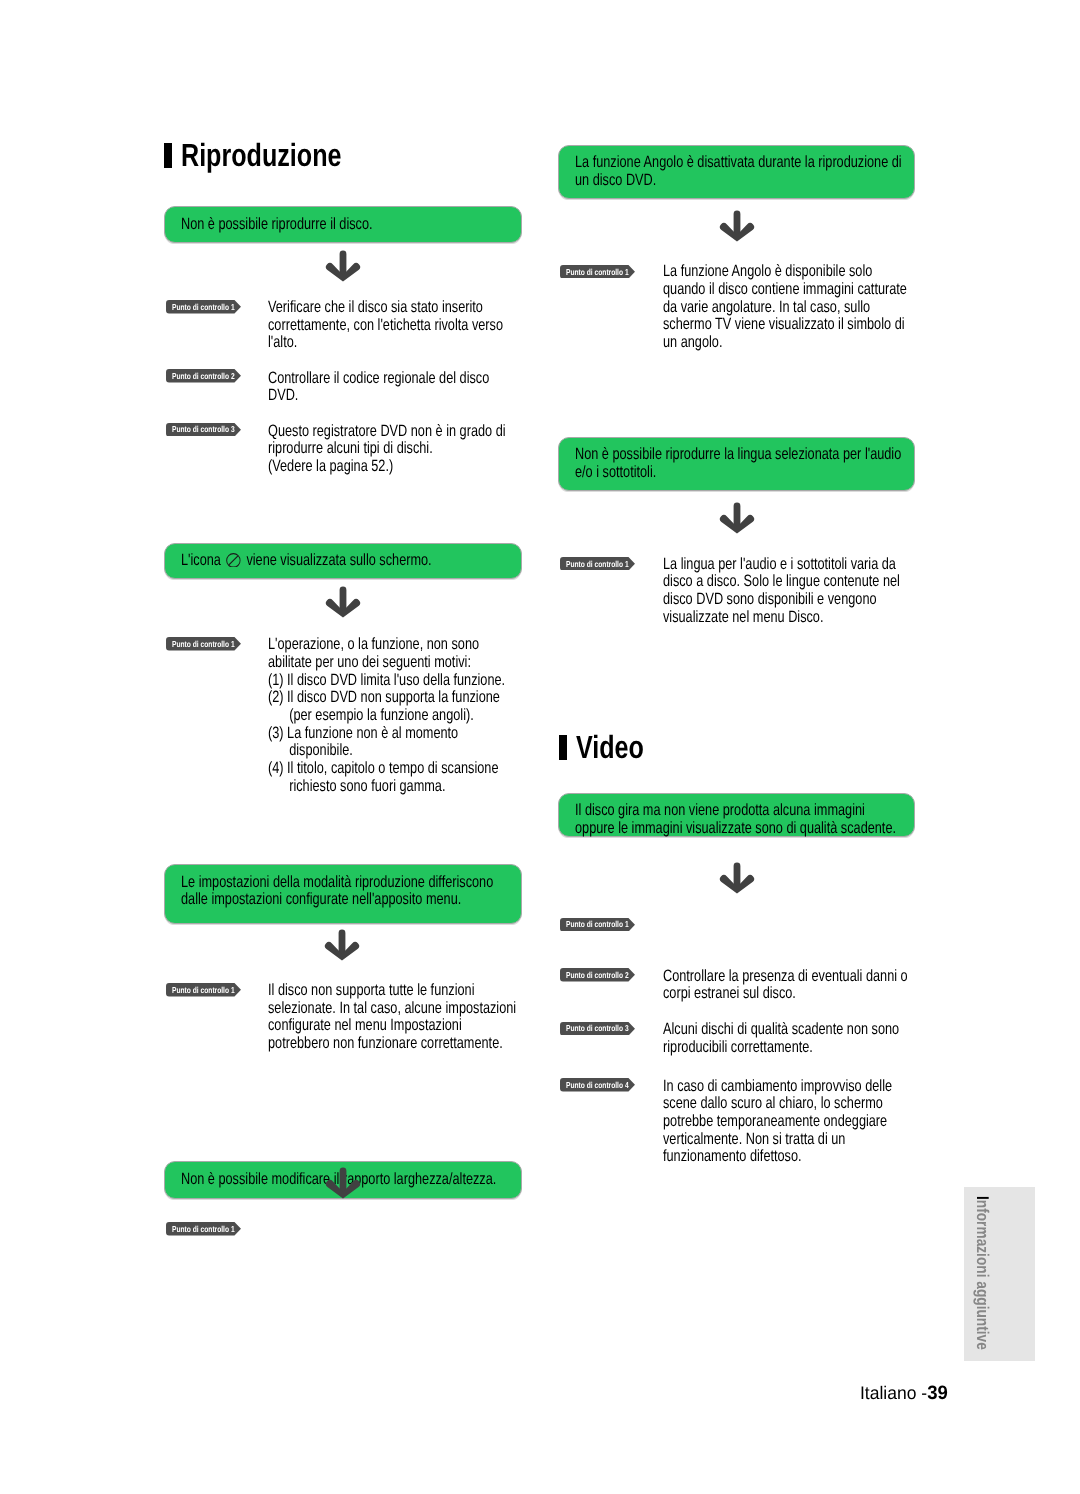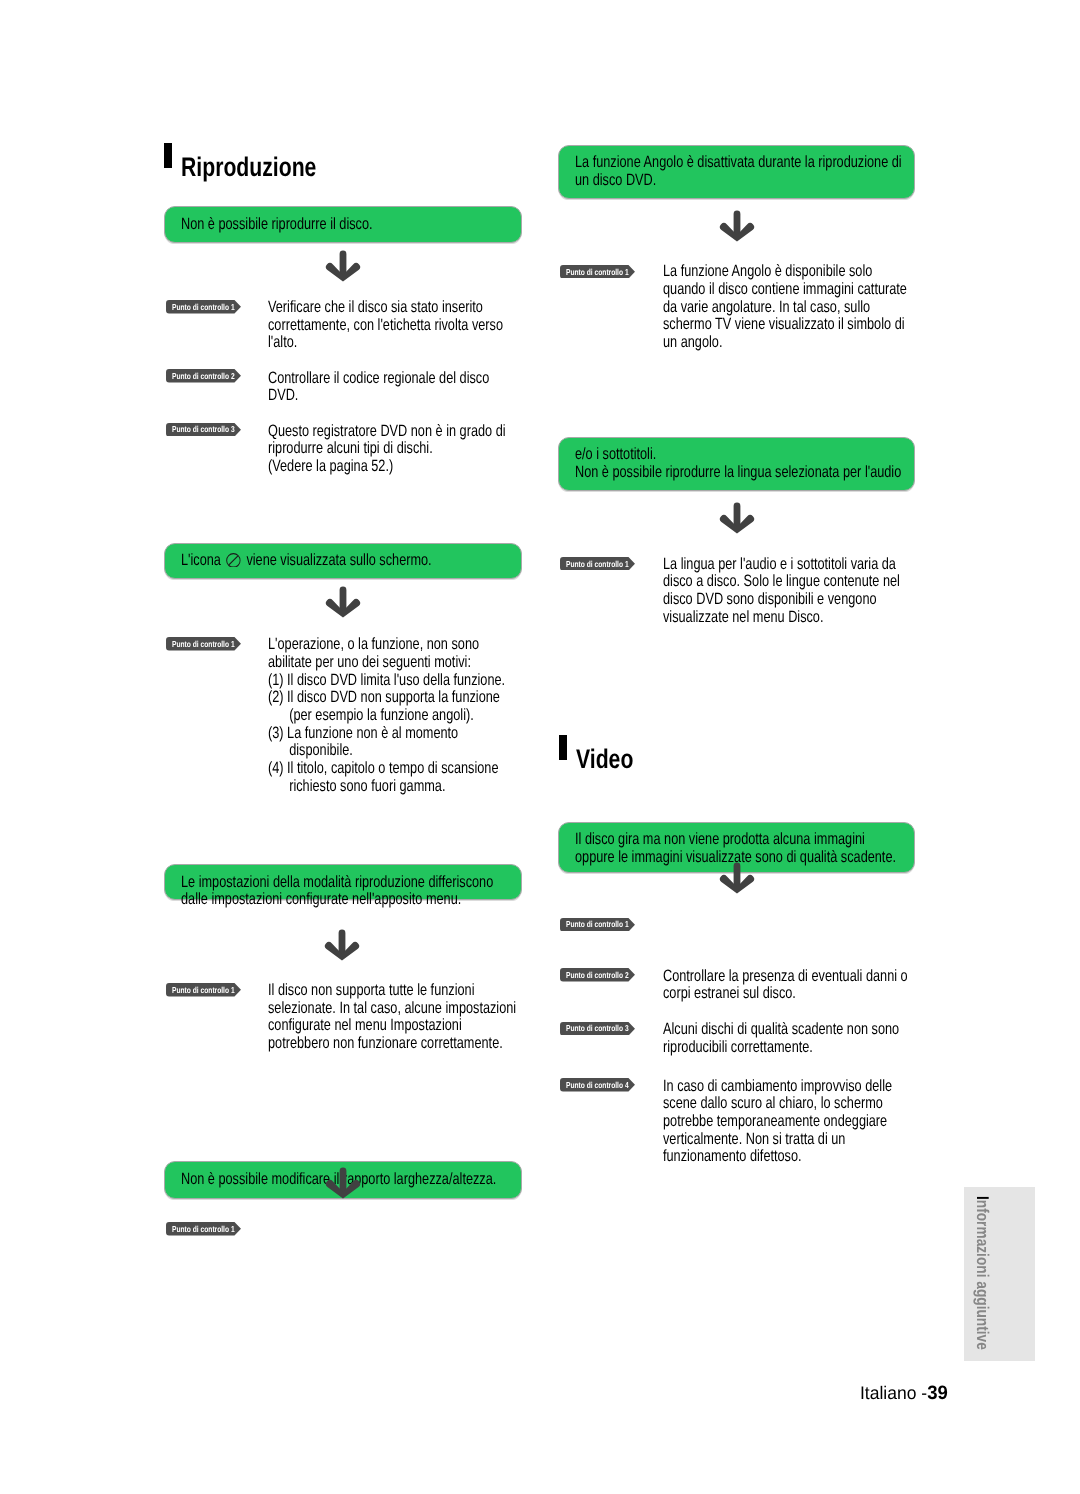--- a/index.html
+++ b/index.html
@@ -15,21 +15,21 @@
   .page { position:absolute; left:0; top:0; width:1080px; height:1494px; background:#fff;
           filter:opacity(1); }
 
   
   .cd { display:inline-block; transform-origin:0 50%; transform:scaleX(0.776); white-space:pre; }
 
   .heading { position:absolute; }
   .heading .bar { position:absolute; left:0.4px; top:0px; width:7.9px; height:25px; background:#000; }
   .heading .htext {
     position:absolute; left:17.2px; top:0;
-    font-size:27px; font-weight:bold; line-height:25px;margin-top:12px;
+    font-size:32px; font-weight:bold; line-height:25px;
   }
   .heading .htext .cd { transform:scaleX(0.785); }
 
   .prob {
     position:absolute;
     background:#22c55e;
     border:1.6px solid #a9a9a9;
     border-radius:11px;
     box-sizing:border-box;
     box-shadow:0 1.1px 0.5px rgba(0,0,0,0.14);
@@ -138,21 +138,21 @@
       <div class="l"><span class="cd">L'operazione, o la funzione, non sono</span></div>
       <div class="l"><span class="cd">abilitate per uno dei seguenti motivi:</span></div>
       <div class="l"><span class="cd">(1) Il disco DVD limita l'uso della funzione.</span></div>
       <div class="l"><span class="cd">(2) Il disco DVD non supporta la funzione</span></div>
       <div class="l"><span class="cd">      (per esempio la funzione angoli).</span></div>
       <div class="l"><span class="cd">(3) La funzione non è al momento</span></div>
       <div class="l"><span class="cd">      disponibile.</span></div>
       <div class="l"><span class="cd">(4) Il titolo, capitolo o tempo di scansione</span></div>
       <div class="l"><span class="cd">      richiesto sono fuori gamma.</span></div>
     </div>
-  <div class="prob" style="left:164px;top:864.3px;width:358px;height:36px">
+  <div class="prob" style="left:164px;top:864.3px;width:358px;height:60px">
       <div class="lines" style="top:8.3px">
         <div class="l"><span class="cd">Le impostazioni della modalità riproduzione differiscono</span></div>
         <div class="l"><span class="cd">dalle impostazioni configurate nell'apposito menu.</span></div>
       </div>
     </div>
   <svg class="arrow" style="left:324.0px;top:928.5px" width="36" height="32" viewBox="0 0 36 32">
       <g fill="#414141">
         <rect x="14.6" y="0.6" width="6.8" height="24.5" rx="3.4"></rect>
         <path d="M2.1 14.2 A3.95 3.95 0 0 1 7.7 14.2 L18 25.0 L28.3 14.2 A3.95 3.95 0 0 1 33.9 14.2 A3.95 3.95 0 0 1 33.9 19.8 L18 31.4 L2.1 19.8 A3.95 3.95 0 0 1 2.1 14.2 Z"></path>
       </g>
@@ -206,22 +206,22 @@
     </div>
   <div class="cptext" style="left:663px;top:263.3px">
       <div class="l"><span class="cd">La funzione Angolo è disponibile solo</span></div>
       <div class="l"><span class="cd">quando il disco contiene immagini catturate</span></div>
       <div class="l"><span class="cd">da varie angolature. In tal caso, sullo</span></div>
       <div class="l"><span class="cd">schermo TV viene visualizzato il simbolo di</span></div>
       <div class="l"><span class="cd">un angolo.</span></div>
     </div>
   <div class="prob" style="left:558px;top:437.4px;width:357px;height:54.0px">
       <div class="lines" style="top:8.0px">
+        <div class="l"><span class="cd">Non è possibile riprodurre la lingua selezionata per l'audio</span></div>
         <div class="l"><span class="cd">e/o i sottotitoli.</span></div>
-        <div class="l"><span class="cd">Non è possibile riprodurre la lingua selezionata per l'audio</span></div>
       </div>
     </div>
   <svg class="arrow" style="left:719.1px;top:501.6px" width="36" height="32" viewBox="0 0 36 32">
       <g fill="#414141">
         <rect x="14.6" y="0.6" width="6.8" height="24.5" rx="3.4"></rect>
         <path d="M2.1 14.2 A3.95 3.95 0 0 1 7.7 14.2 L18 25.0 L28.3 14.2 A3.95 3.95 0 0 1 33.9 14.2 A3.95 3.95 0 0 1 33.9 19.8 L18 31.4 L2.1 19.8 A3.95 3.95 0 0 1 2.1 14.2 Z"></path>
       </g>
     </svg>
   <div class="badge" style="left:560.3px;top:556.8px;width:75px;height:13.6px">
       <svg width="75" height="13.6" viewBox="0 0 75 13.6" style="position:absolute;left:0;top:0">
@@ -232,21 +232,21 @@
   <div class="cptext" style="left:663px;top:555.7px">
       <div class="l"><span class="cd">La lingua per l'audio e i sottotitoli varia da</span></div>
       <div class="l"><span class="cd">disco a disco. Solo le lingue contenute nel</span></div>
       <div class="l"><span class="cd">disco DVD sono disponibili e vengono</span></div>
       <div class="l"><span class="cd">visualizzate nel menu Disco.</span></div>
     </div>
   <div class="heading" style="left:559px;top:734.6px">
       <div class="bar"></div>
       <div class="htext"><span class="cd">Video</span></div>
     </div>
-  <div class="prob" style="left:558px;top:822px;width:357px;height:51px">
+  <div class="prob" style="left:558px;top:793px;width:357px;height:44px">
       <div class="lines" style="top:8.2px">
         <div class="l"><span class="cd">Il disco gira ma non viene prodotta alcuna immagini</span></div>
         <div class="l"><span class="cd">oppure le immagini visualizzate sono di qualità scadente.</span></div>
       </div>
     </div>
   <svg class="arrow" style="left:719.1px;top:862.2px" width="36" height="32" viewBox="0 0 36 32">
       <g fill="#414141">
         <rect x="14.6" y="0.6" width="6.8" height="24.5" rx="3.4"></rect>
         <path d="M2.1 14.2 A3.95 3.95 0 0 1 7.7 14.2 L18 25.0 L28.3 14.2 A3.95 3.95 0 0 1 33.9 14.2 A3.95 3.95 0 0 1 33.9 19.8 L18 31.4 L2.1 19.8 A3.95 3.95 0 0 1 2.1 14.2 Z"></path>
       </g>

